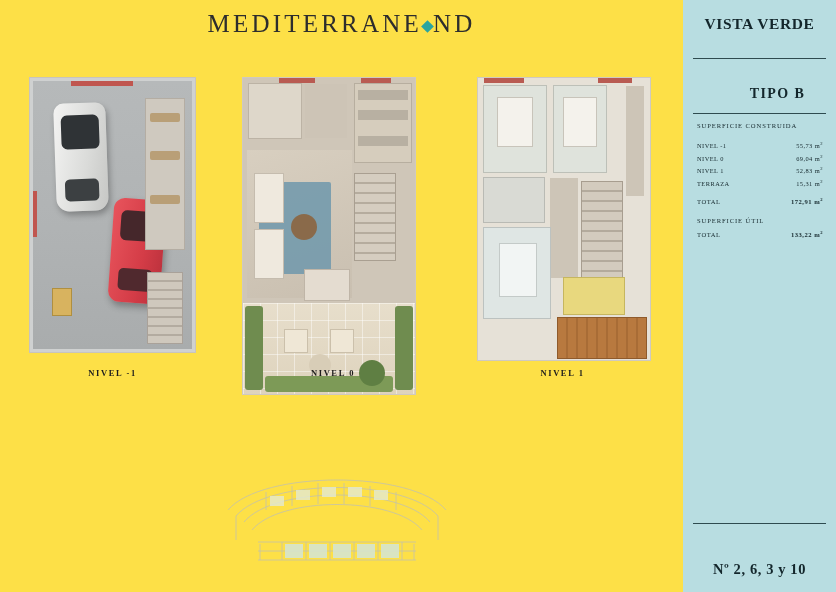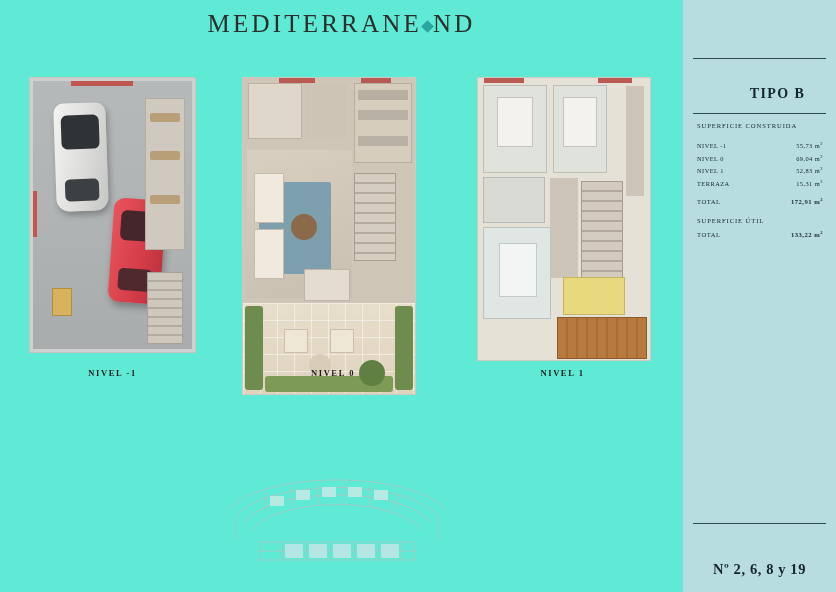--- a/index.html
+++ b/index.html
@@ -13,21 +13,21 @@
     position: relative;
     width: 836px; height: 592px;
     background: #ffffff;
   }
 
   
   #left {
     position: absolute;
     left: 0; top: 0;
     width: 683px; height: 592px;
-    background: #5eead4;
+    background: #fde047;
   }
 
   
   #logo-block {
     position: absolute;
     left: 0; top: 10px;
     width: 683px;
     text-align: center;
   }
   #logo-word {
@@ -428,20 +428,21 @@
           <rect x="126" y="35" width="14" height="10"></rect>
           <rect x="152" y="38" width="14" height="10"></rect>
         </g>
       </svg>
     </div>
   </div>
 
   <div id="right">
 
     <div id="r-title">
+      <div>VISTA VERDE</div>
     </div>
 
     <div class="divider" id="r-div-1"></div>
 
     <div id="r-tipo">TIPO B</div>
 
     <div class="divider" id="r-div-2"></div>
 
     <div id="r-specs">
       <div class="spec-head">SUPERFICIE CONSTRUIDA</div>
@@ -476,16 +477,16 @@
 
       <div class="spec-total" style="margin-top:4px">
         <span class="k">TOTAL</span>
         <span class="v"><span>133,22</span>&nbsp;<span>m</span><sup>2</sup></span>
       </div>
     </div>
 
     <div class="divider" id="r-div-3"></div>
 
     <div id="r-bottom">
-      <div class="l2">Nº 2, 6, 8 y 19</div>
+      <div class="l2">Nº 2, 6, 3 y 10</div>
     </div>
   </div>
 </div>
 
 </body></html>

